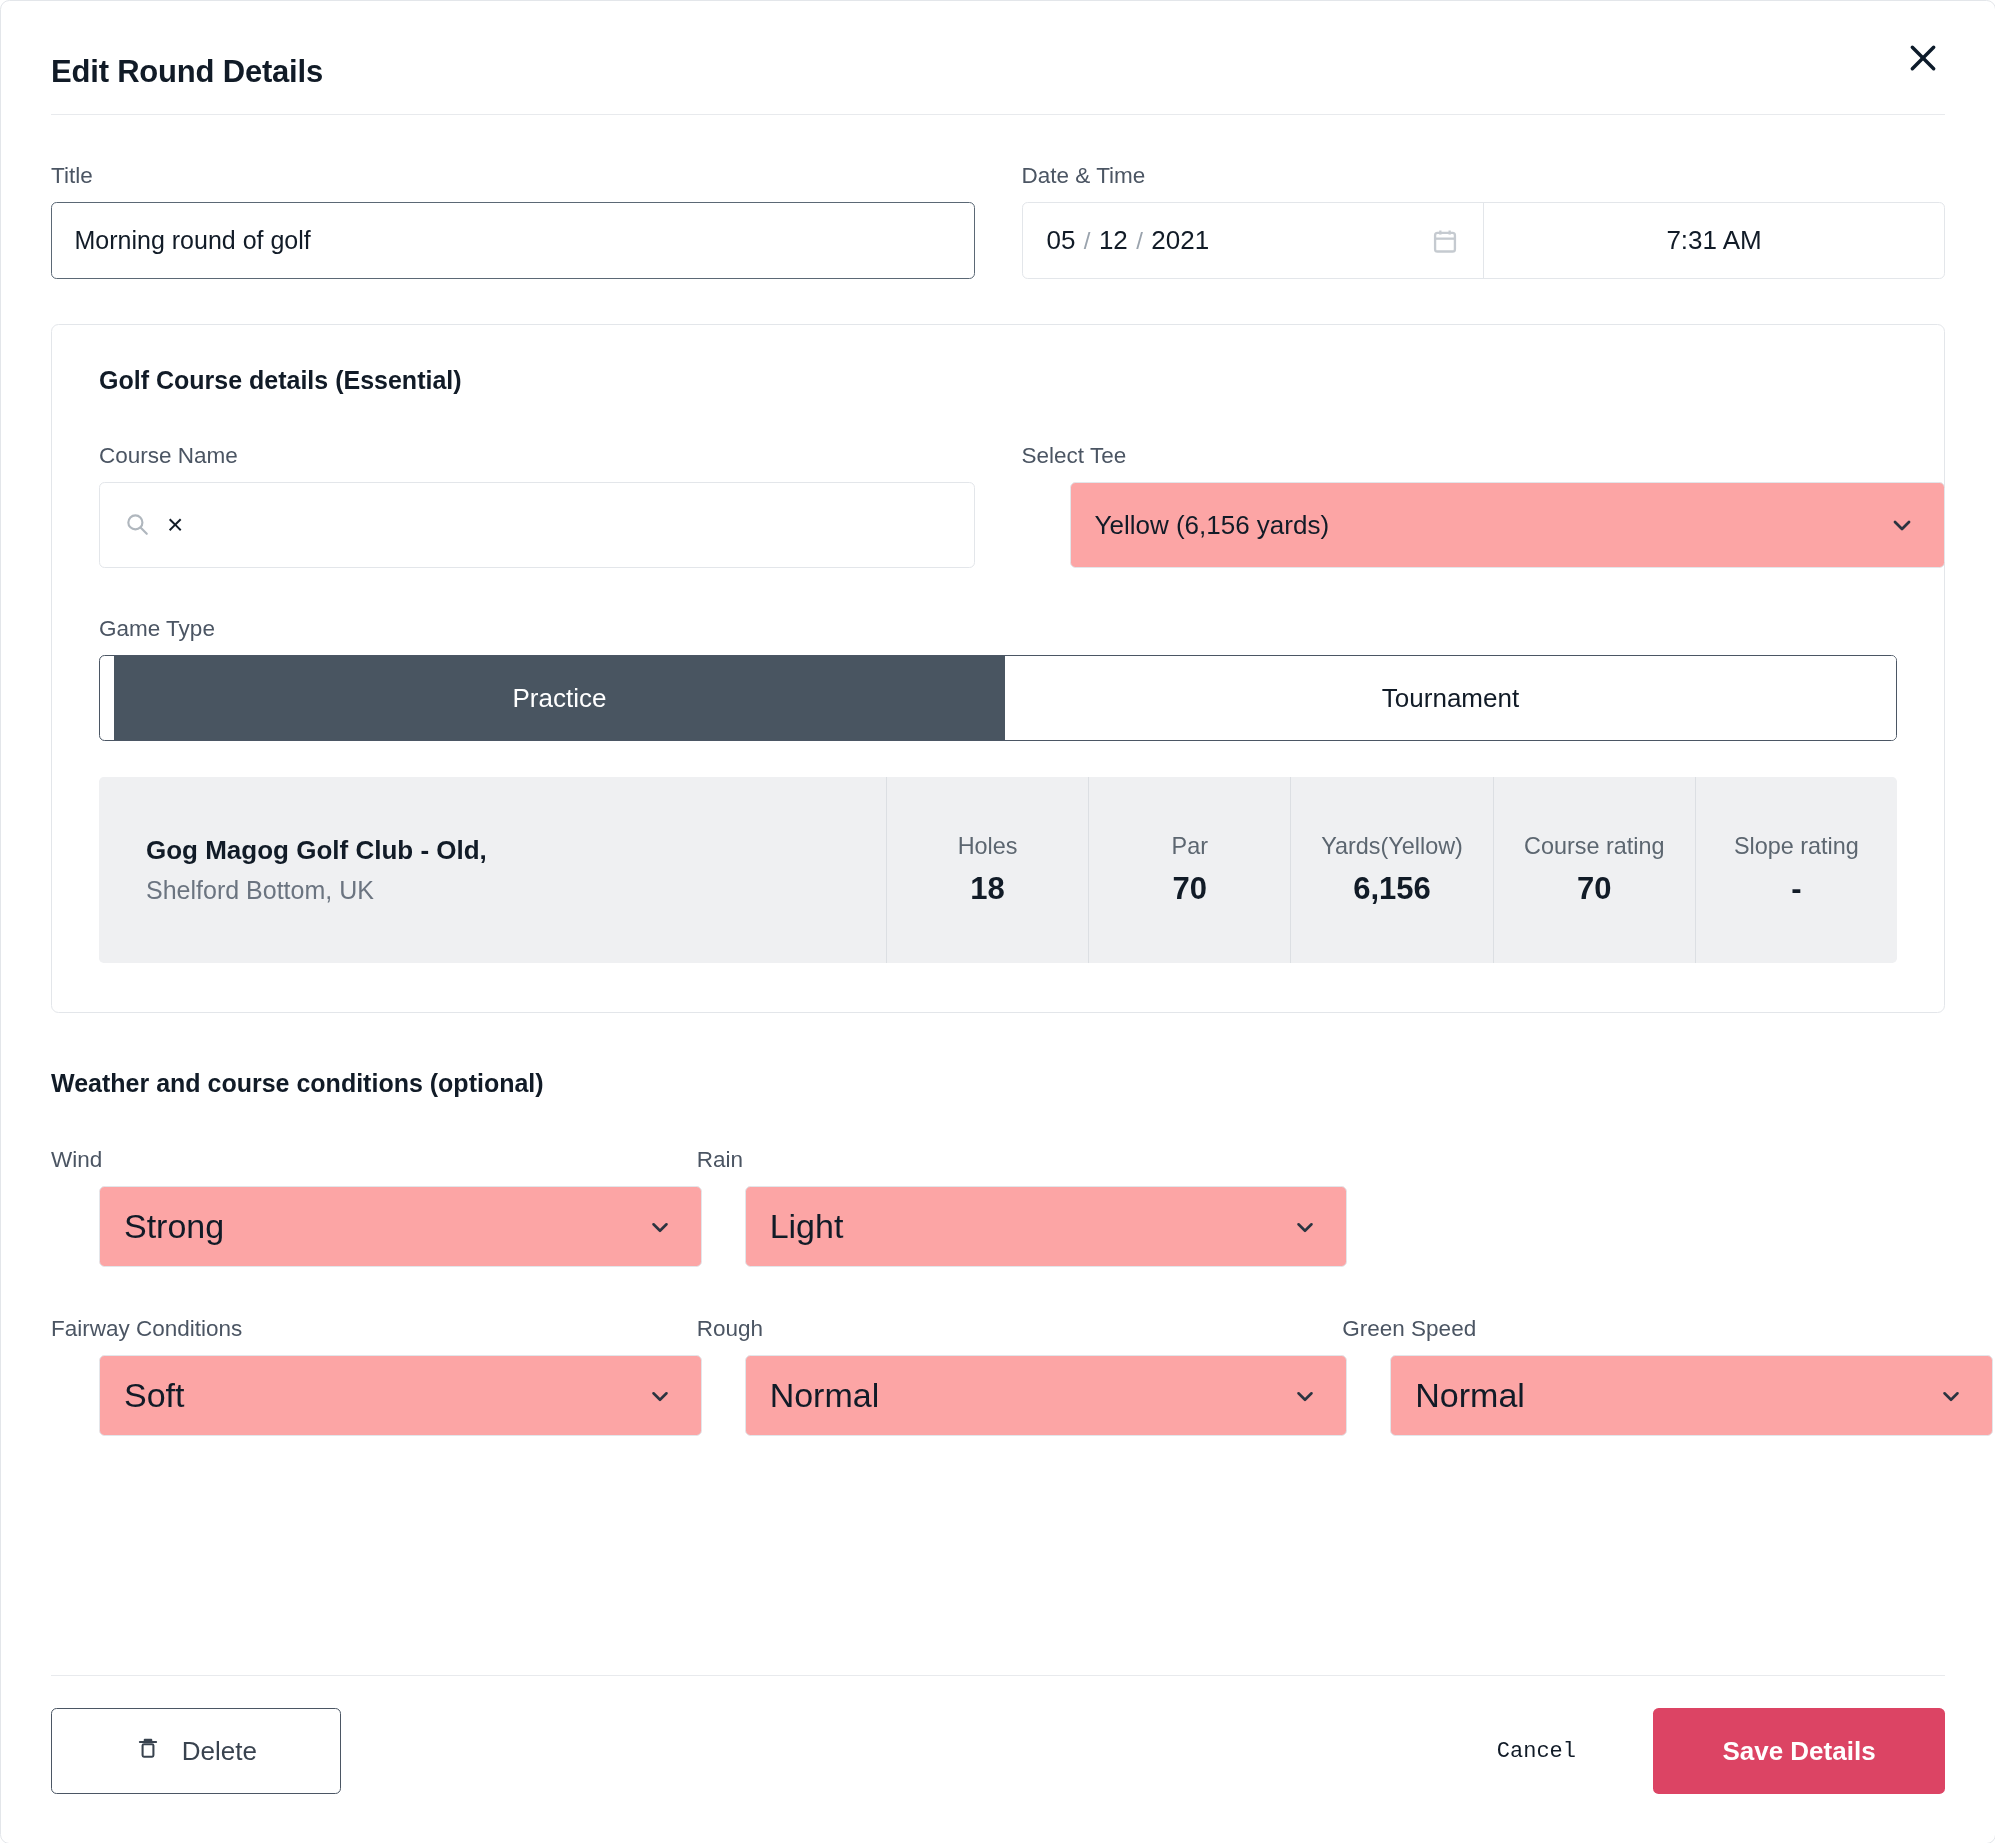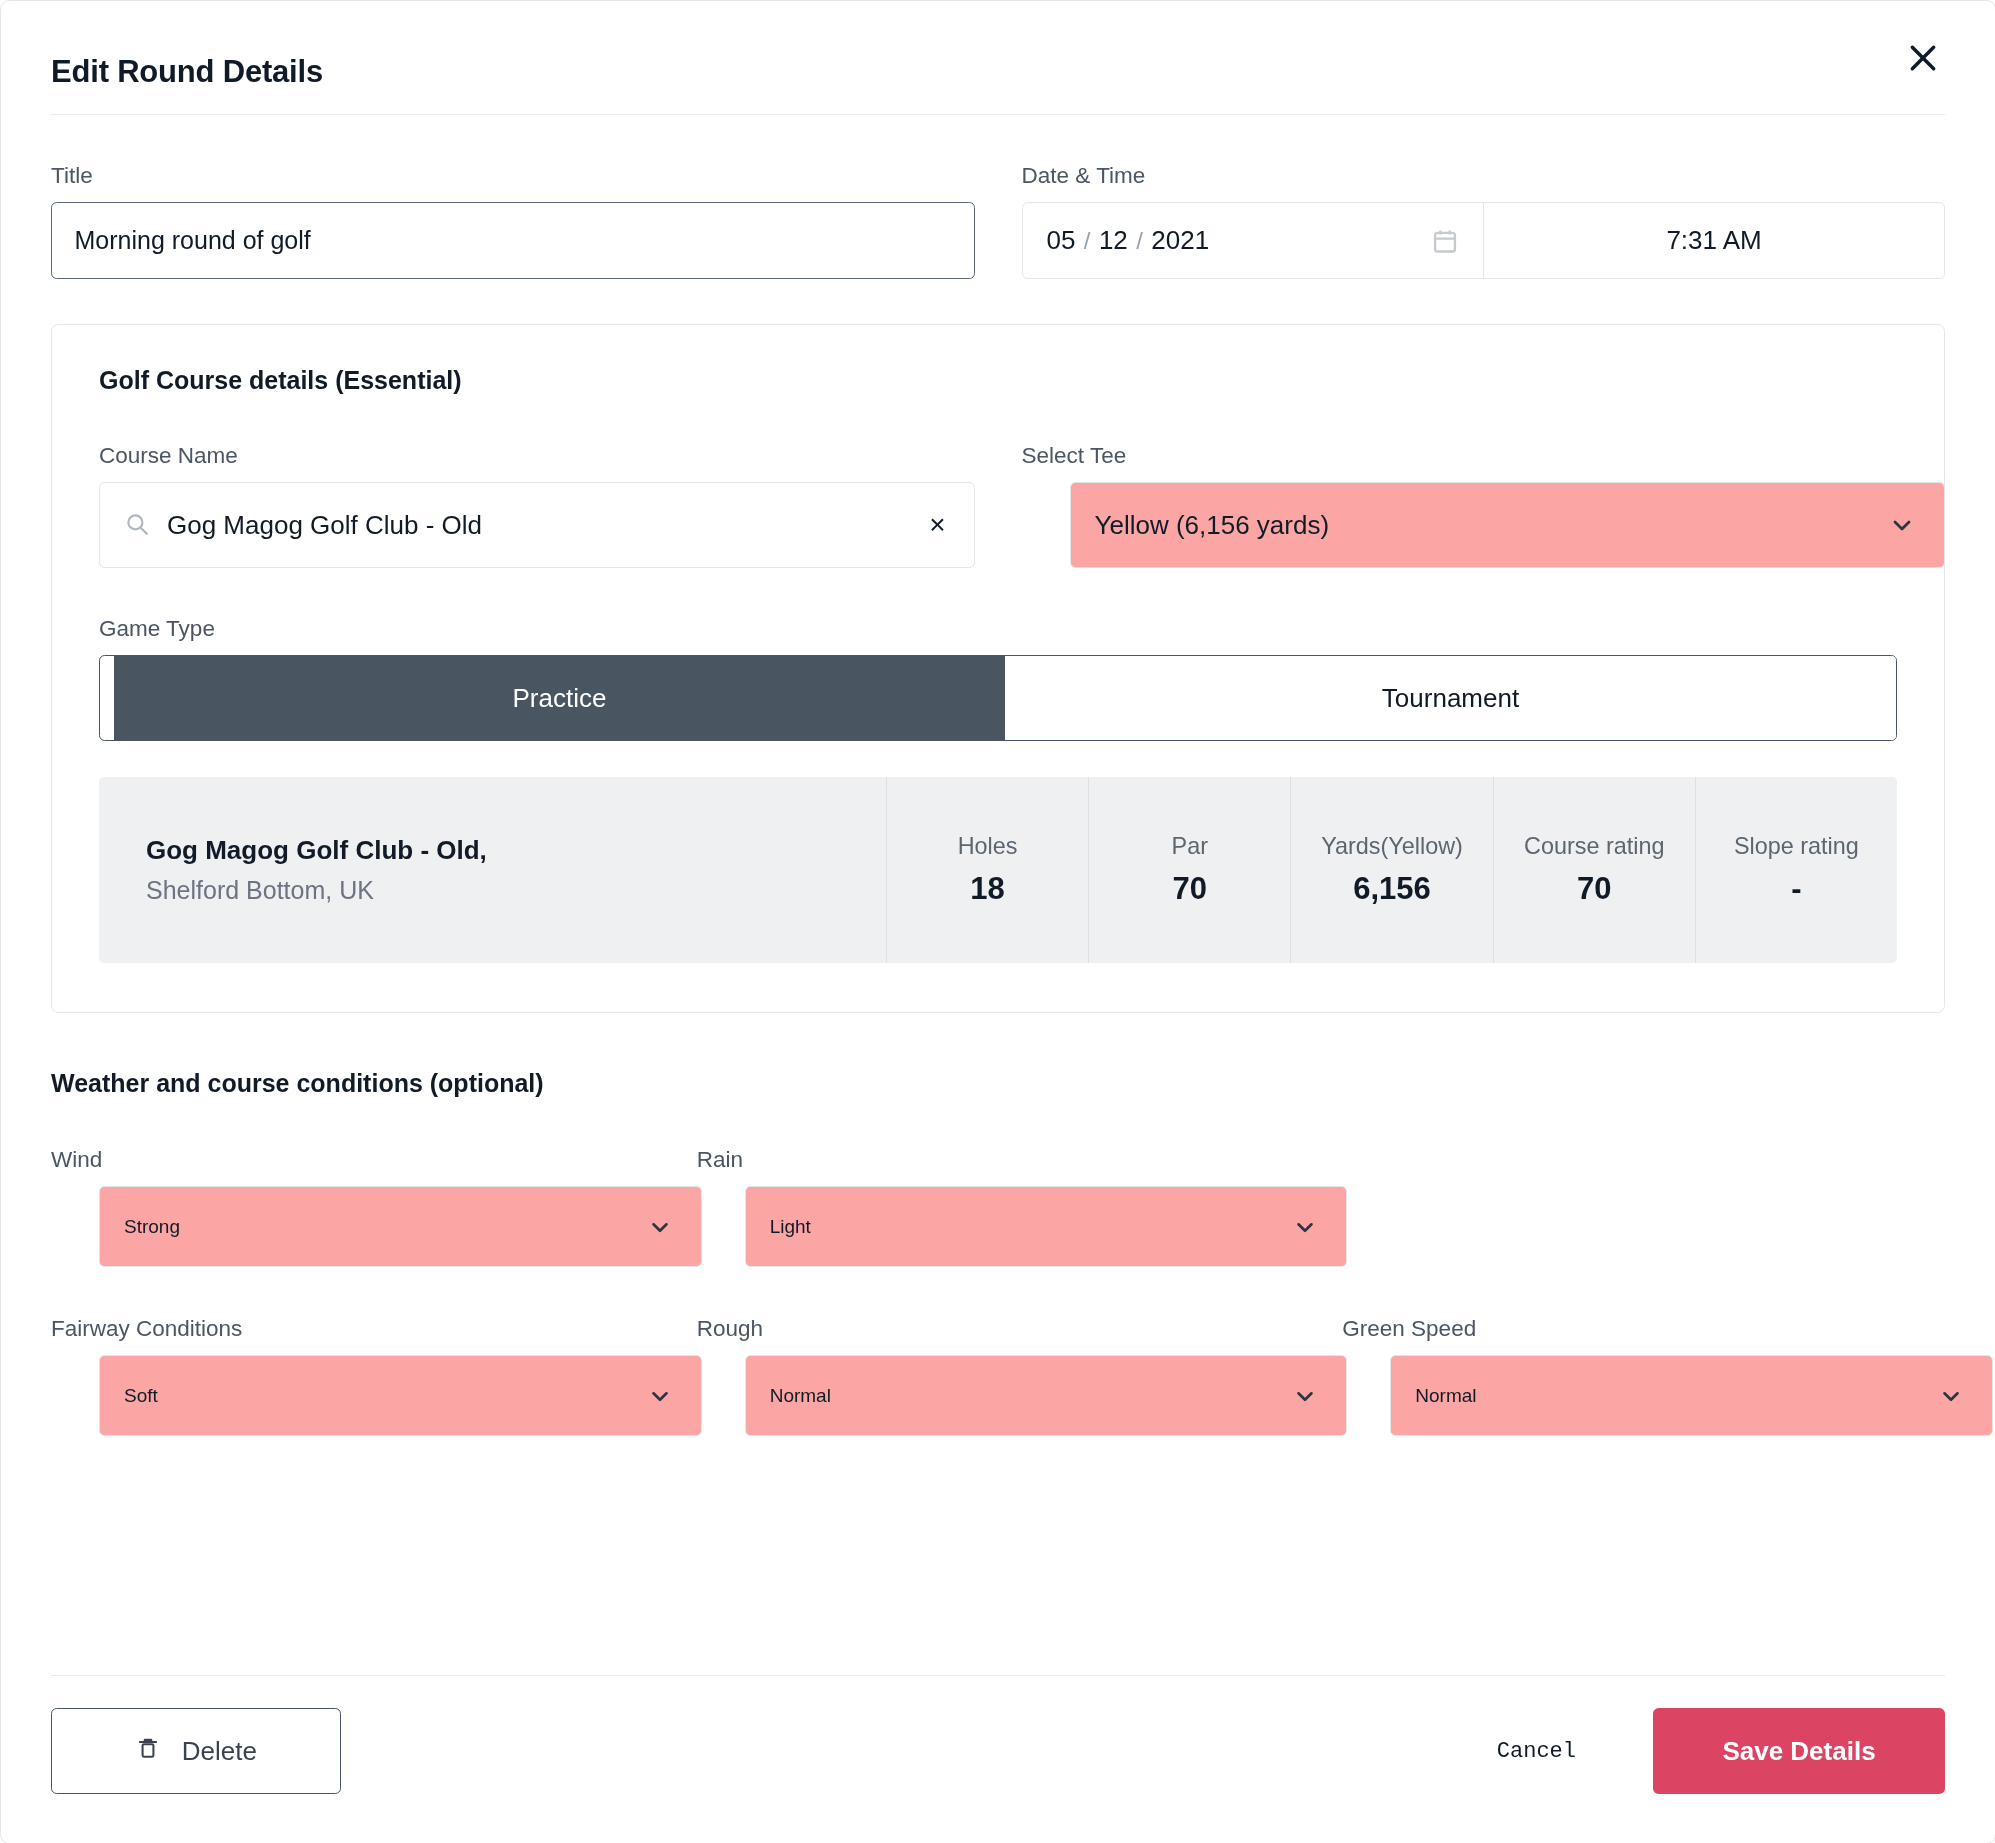--- a/index.html
+++ b/index.html
@@ -166,21 +166,21 @@
     display: flex;
     align-items: center;
     justify-content: space-between;
     padding: 0 28px 0 24px;
     background: #fca5a5;
     cursor: pointer;
     margin-left: 48px;
   }
   .select-box .value { font-size: 26px; color: #111b27; }
   .select-box.sm { height: 81px; }
-  .select-box.sm .value { font-size: 19px; }
+  .select-box.sm .value { font-size: 34px; }
 
   .chev { display: flex; align-items: center; }
 
   
   .segmented {
     display: flex;
     width: 100%;
     height: 86px;
     border: 1.9px solid #4b5664;
     border-radius: 5.6px;
@@ -363,21 +363,20 @@
     <div class="row-2">
       <div class="col">
         <label class="field-label">Course Name</label>
         <div class="search-box">
           <span>
             <svg width="26" height="26" viewBox="0 0 24 24" fill="none" stroke="#b0b7be" stroke-width="2" stroke-linecap="round">
               <circle cx="10.5" cy="10.5" r="6.5"></circle>
                 <line x1="15.5" y1="15.5" x2="21" y2="21"></line>
             </svg>
           </span>
-          <span class="value">Gog Magog Golf Club - Old</span>
           <button class="clear-x">×</button>
         </div>
       </div>
       <div class="col">
         <label class="field-label">Select Tee</label>
         <div class="select-box">
           <span class="value">Yellow (6,156 yards)</span>
           <span class="chev">
             <svg width="28" height="28" viewBox="0 0 24 24" fill="none" stroke="#2b3440" stroke-width="2.4" stroke-linecap="round" stroke-linejoin="round">
               <polyline points="6,9.5 12,15.5 18,9.5"></polyline>

